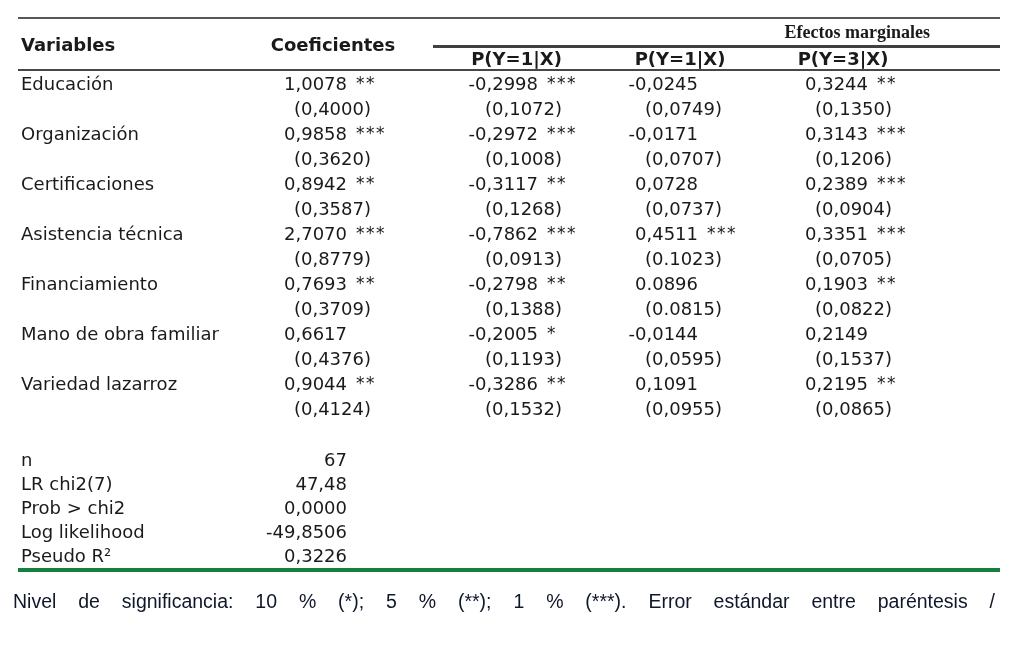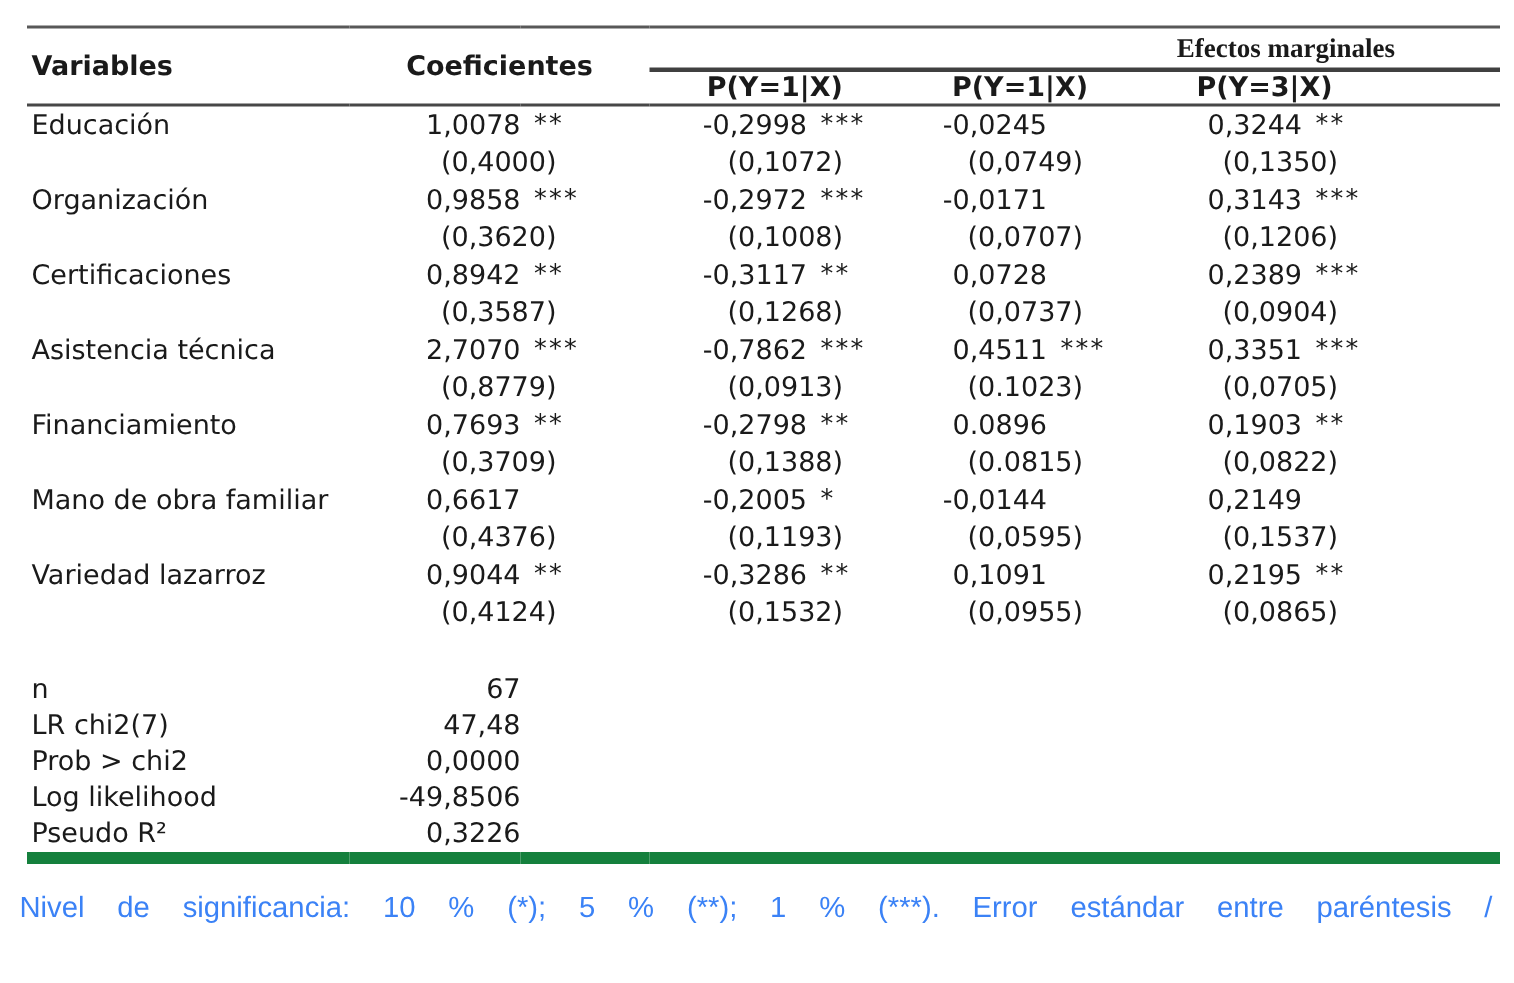--- a/index.html
+++ b/index.html
@@ -24,25 +24,25 @@
   th.emh   { text-align: right; line-height: 26px; padding-right: 70px;
              border-bottom: 3px solid #404040; font-family: Liberation Serif, serif; }
   tr.subhead th { line-height: 21px; text-align: center; }
   .hb { border-bottom: 2px solid #474747; }
   td.name { text-align: left; padding-left: 3px; }
   td.num  { text-align: right; }
   td.sig  { text-align: left; padding-left: 9px; letter-spacing: 1.5px; font-size: 17px; }
   td.shift { position: relative; left: 24px; }
   tr.gap td { height: 27px; line-height: 27px; }
   tr.stat td { line-height: 24px; }
-  tr.stat.last td { border-bottom: 8px solid #15803d; }
+  tr.stat.last td { border-bottom: 4px solid #15803d; }
   .footnote {
     padding: 17px 14px 0 13px;
     font-family: "Liberation Sans", sans-serif;
-    font-size: 19.5px; line-height: 25px; color: #3b82f6;
+    font-size: 19.5px; line-height: 25px; color: #0f172a;
   }
   .fn1 { text-align: justify; text-align-last: justify; }
   .fn2 { text-align: left; }
 </style>
 </head>
 <body>
 
 <div class="tablewrap">
   <table class="results">
     <colgroup>

